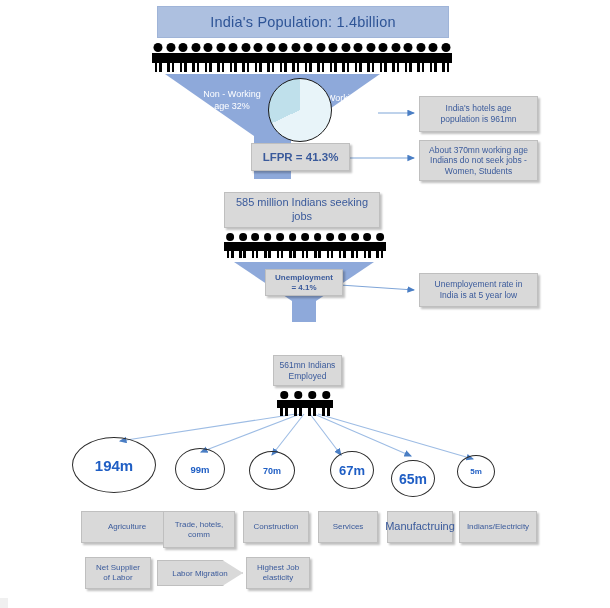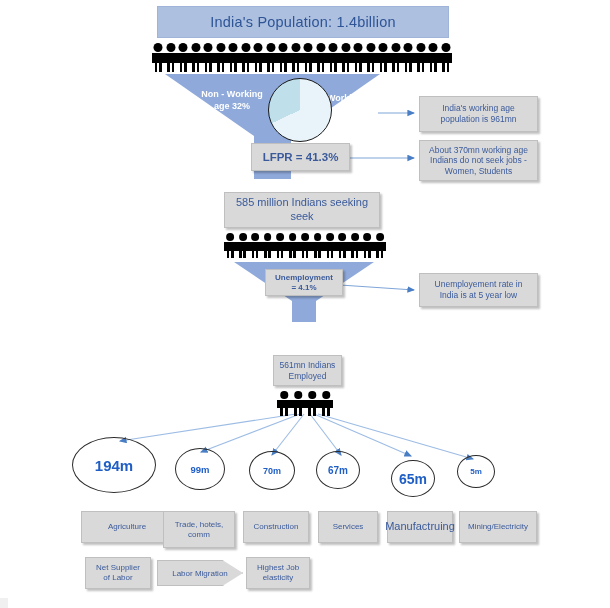--- a/index.html
+++ b/index.html
@@ -96,21 +96,21 @@
     clip-path: polygon(0 0, 76% 0, 100% 50%, 76% 100%, 0 100%);
   }
 
   svg.overlay {
     position: absolute; left: 0; top: 0;
     width: 610px; height: 608px;
     pointer-events: none;
   }
   .funnel-label {
     color: #ffffff;
-    font-weight: bold;
+    font-weight: normal;
     font-size: 9px;
     text-align: center;
     line-height: 1.3;
   }
   .corner-artifact {
     left: 0; top: 598px; width: 8px; height: 10px;
     background: #f0f0f0;
   }
 </style>
 </head>
@@ -303,33 +303,33 @@
     <div>Working</div>
     <div>age 68%</div>
   </div>
 
   <div class="abs pie" style="left:268px; top:78px; width:64px; height:64px;
               background: conic-gradient(from 0deg, #e8f4f9 0deg 244.8deg, #bfe0eb 244.8deg 360deg);"></div>
 
   <div class="abs gbox" style="left:251px; top:143px; width:99px; height:28px; font-size:11.5px; font-weight:bold;">LFPR = 41.3%</div>
 
   <div class="abs gbox" style="left:419px; top:96px; width:119px; height:36px; font-size:8.5px; flex-direction:column;">
-    <div>India's working age</div>
+    <div>India's hotels age</div>
     <div>population is 961mn</div>
   </div>
 
   <div class="abs gbox" style="left:419px; top:140px; width:119px; height:41px; font-size:8.5px; flex-direction:column;">
     <div>About 370mn working age</div>
     <div>Indians do not seek jobs -</div>
     <div>Women, Students</div>
   </div>
 
   <div class="abs gbox" style="left:224px; top:192px; width:156px; height:36px; font-size:11px; flex-direction:column;">
     <div>585 million Indians seeking</div>
-    <div>seek</div>
+    <div>jobs</div>
   </div>
 
   <div class="abs people" id="people-mid" style="left:224px; top:231px; width:162px; height:28px;">
       <div class="person" style="width: 12.5px; height: 26px;">
         <div class="head" style="width: 7.8px; height: 7.8px;"></div>
         <div class="body" style="top: 8.84px; width: 12.5px; height: 8.84px;"></div>
         <div class="legL" style="left: 2.75px; top: 17.68px; width: 2.5px; height: 7.8px;"></div>
         <div class="legR" style="left: 7px; top: 17.68px; width: 2.5px; height: 7.8px;"></div>
       </div>
       <div class="person" style="width: 12.5px; height: 26px;">
@@ -451,30 +451,30 @@
         <div class="head" style="width: 7.5px; height: 7.5px;"></div>
         <div class="body" style="top: 8.5px; width: 14px; height: 8.5px;"></div>
         <div class="legL" style="left: 3.08px; top: 17px; width: 2.8px; height: 7.5px;"></div>
         <div class="legR" style="left: 7.84px; top: 17px; width: 2.8px; height: 7.5px;"></div>
       </div>
     </div>
 
   <div class="abs circ" style="left:72px; top:437px; width:84px; height:56px; font-size:15px;">194m</div>
   <div class="abs circ" style="left:175px; top:448px; width:50px; height:42px; font-size:9.5px;">99m</div>
   <div class="abs circ" style="left:249px; top:451px; width:46px; height:39px; font-size:9px;">70m</div>
-  <div class="abs circ" style="left:316px; top:451px; width:44px; height:38px; font-size:10px;">67m</div>
+  <div class="abs circ" style="left:330px; top:451px; width:44px; height:38px; font-size:13px;">67m</div>
   <div class="abs circ" style="left:391px; top:460px; width:44px; height:37px; font-size:14px;text-align:right;">65m</div>
   <div class="abs circ" style="left:457px; top:455px; width:38px; height:33px; font-size:8px;">5m</div>
 
   <div class="abs gbox" style="left:81px; top:511px; width:92px; height:32px; font-size:8px;">Agriculture</div>
   <div class="abs gbox" style="left:163px; top:511px; width:72px; height:37px; font-size:8px;">Trade, hotels, comm</div>
   <div class="abs gbox" style="left:318px; top:511px; width:60px; height:32px; font-size:8px;">Services</div>
   <div class="abs gbox" style="left:243px; top:511px; width:66px; height:32px; font-size:8px;">Construction</div>
   <div class="abs gbox" style="left:387px; top:511px; width:66px; height:32px; font-size:11px;">Manufactruing</div>
-  <div class="abs gbox" style="left:459px; top:511px; width:78px; height:32px; font-size:8px;">Mining/Electricity</div>
+  <div class="abs gbox" style="left:459px; top:511px; width:78px; height:32px; font-size:8px;">Indians/Electricity</div>
 
   <div class="abs chev" style="left:157px; top:560px; width:86px; height:26px; font-size:8px;">Labor Migration</div>
 
   <div class="abs gbox" style="left:85px; top:557px; width:66px; height:32px; font-size:8px; flex-direction:column;">
     <div>Net Supplier</div>
     <div>of Labor</div>
   </div>
 
   <div class="abs gbox" style="left:246px; top:557px; width:64px; height:32px; font-size:8px; flex-direction:column;">
     <div>Highest Job</div>

